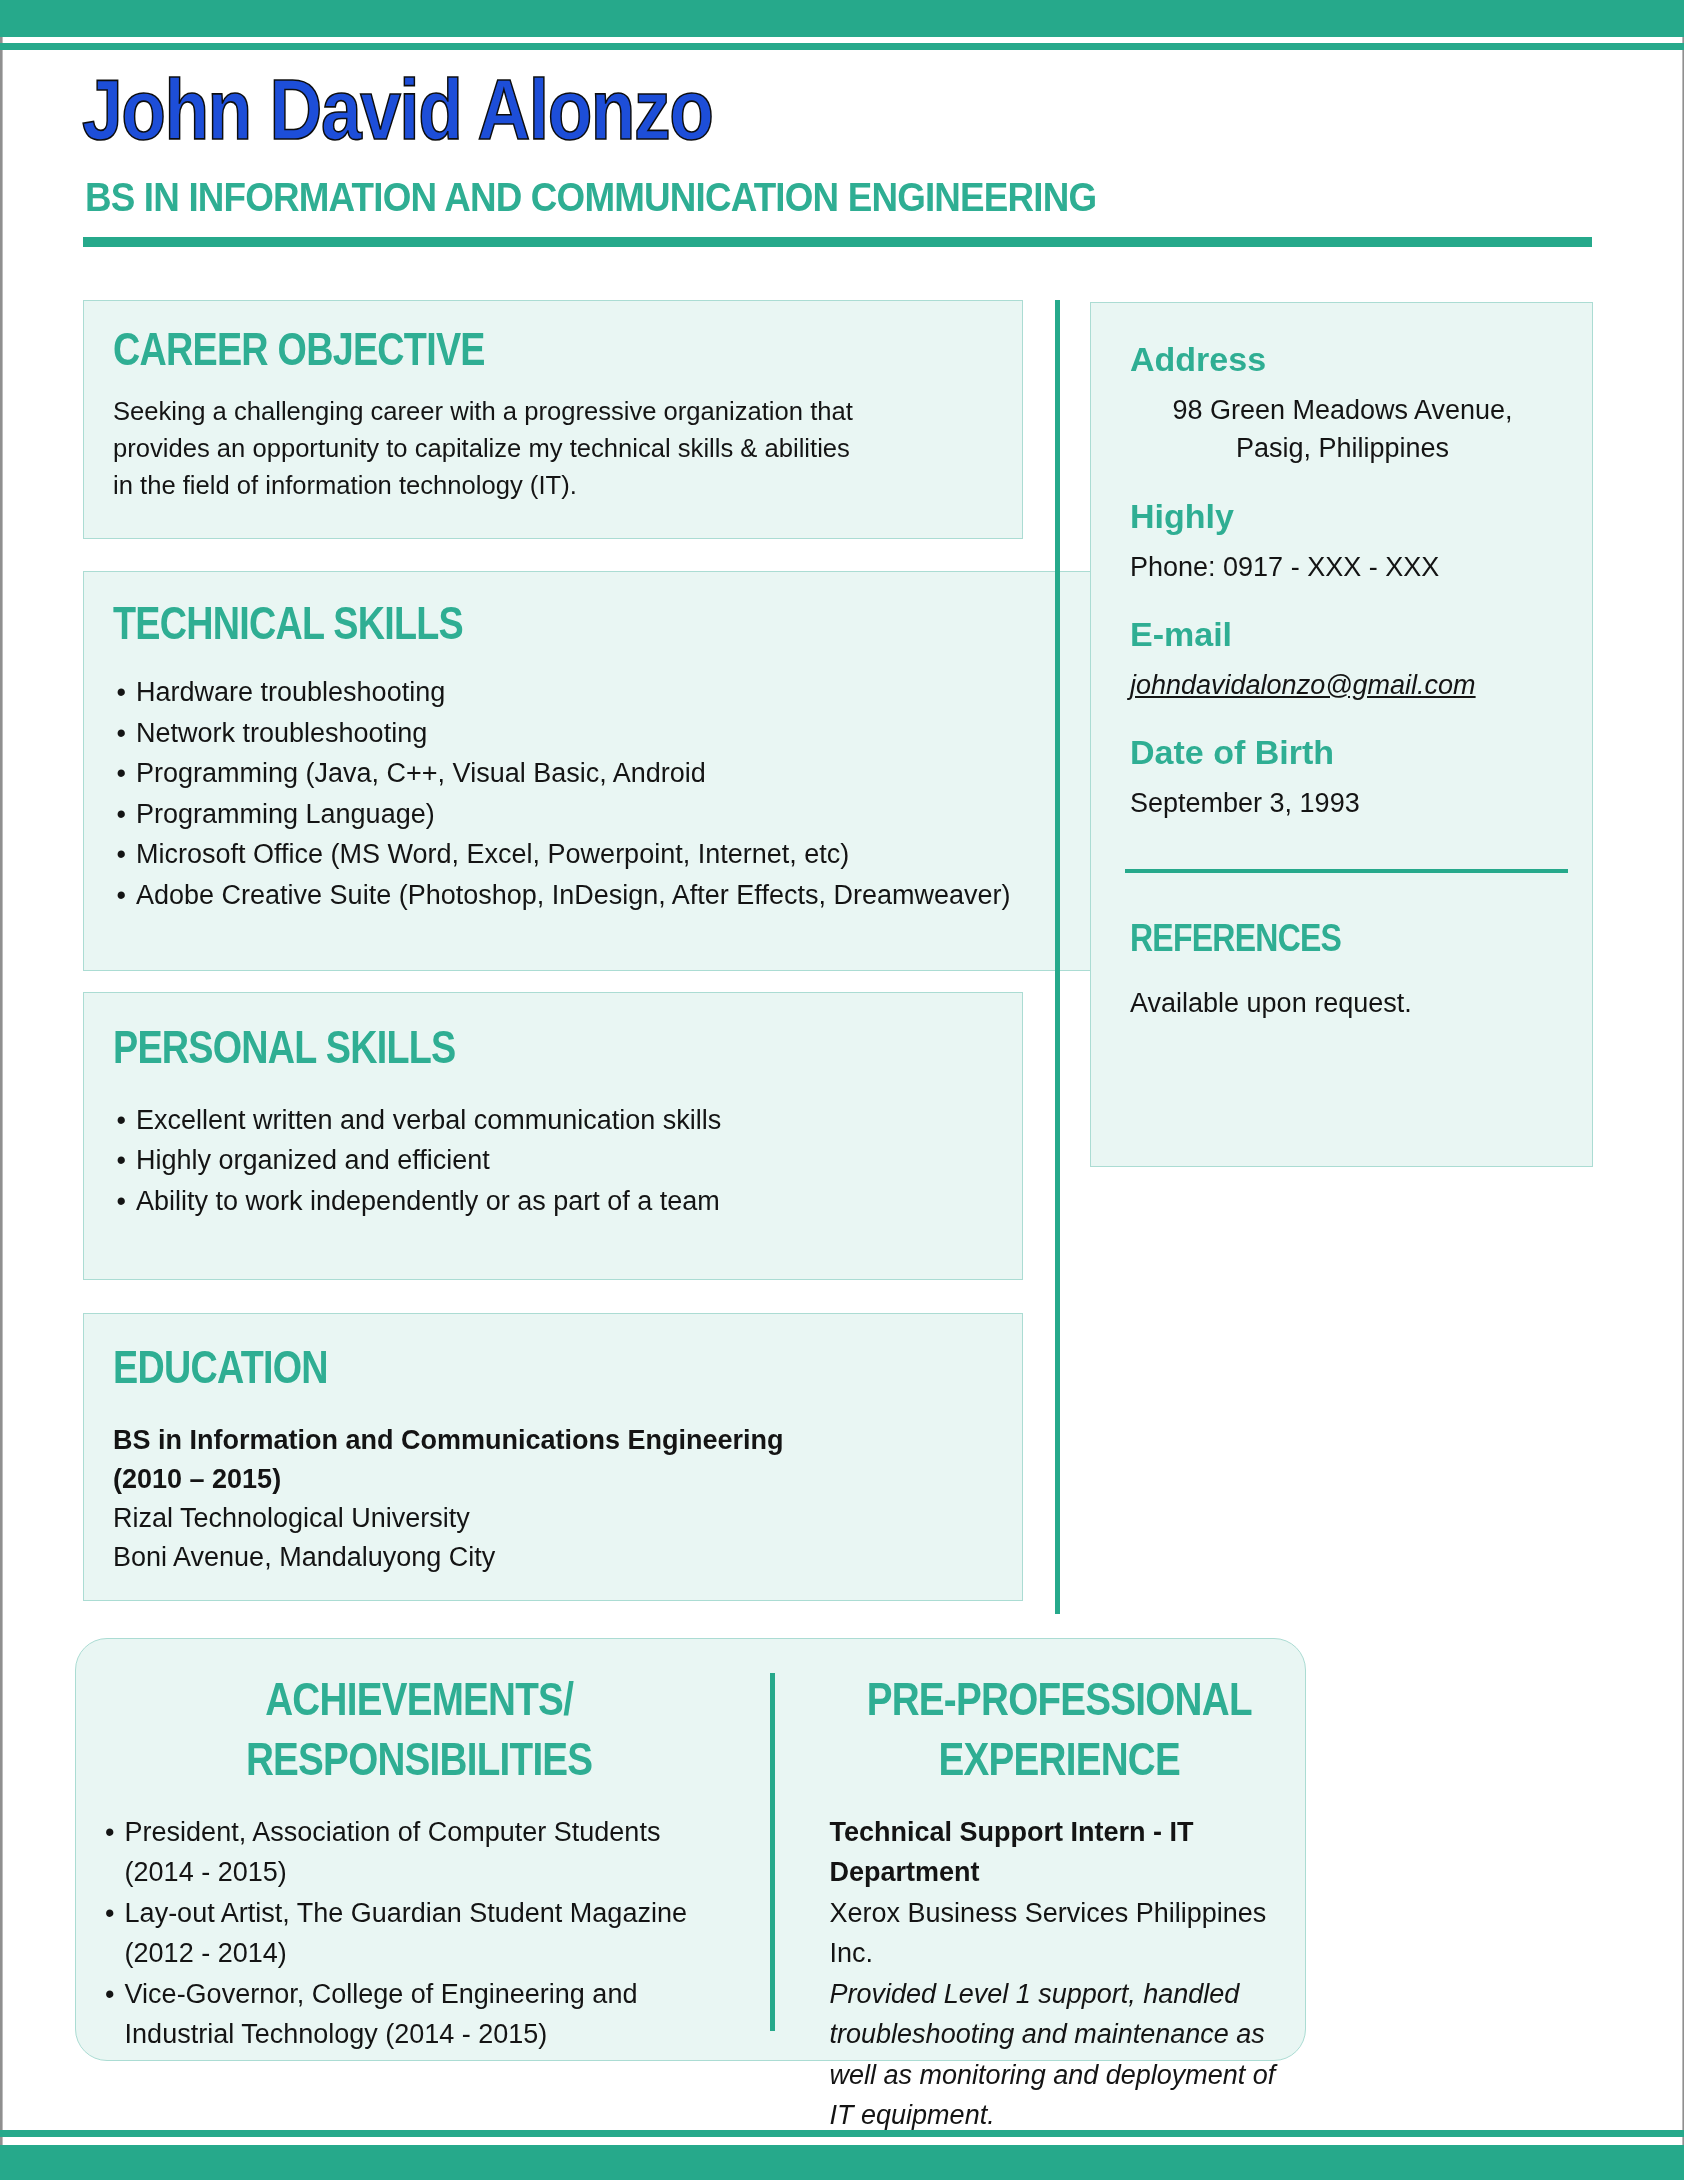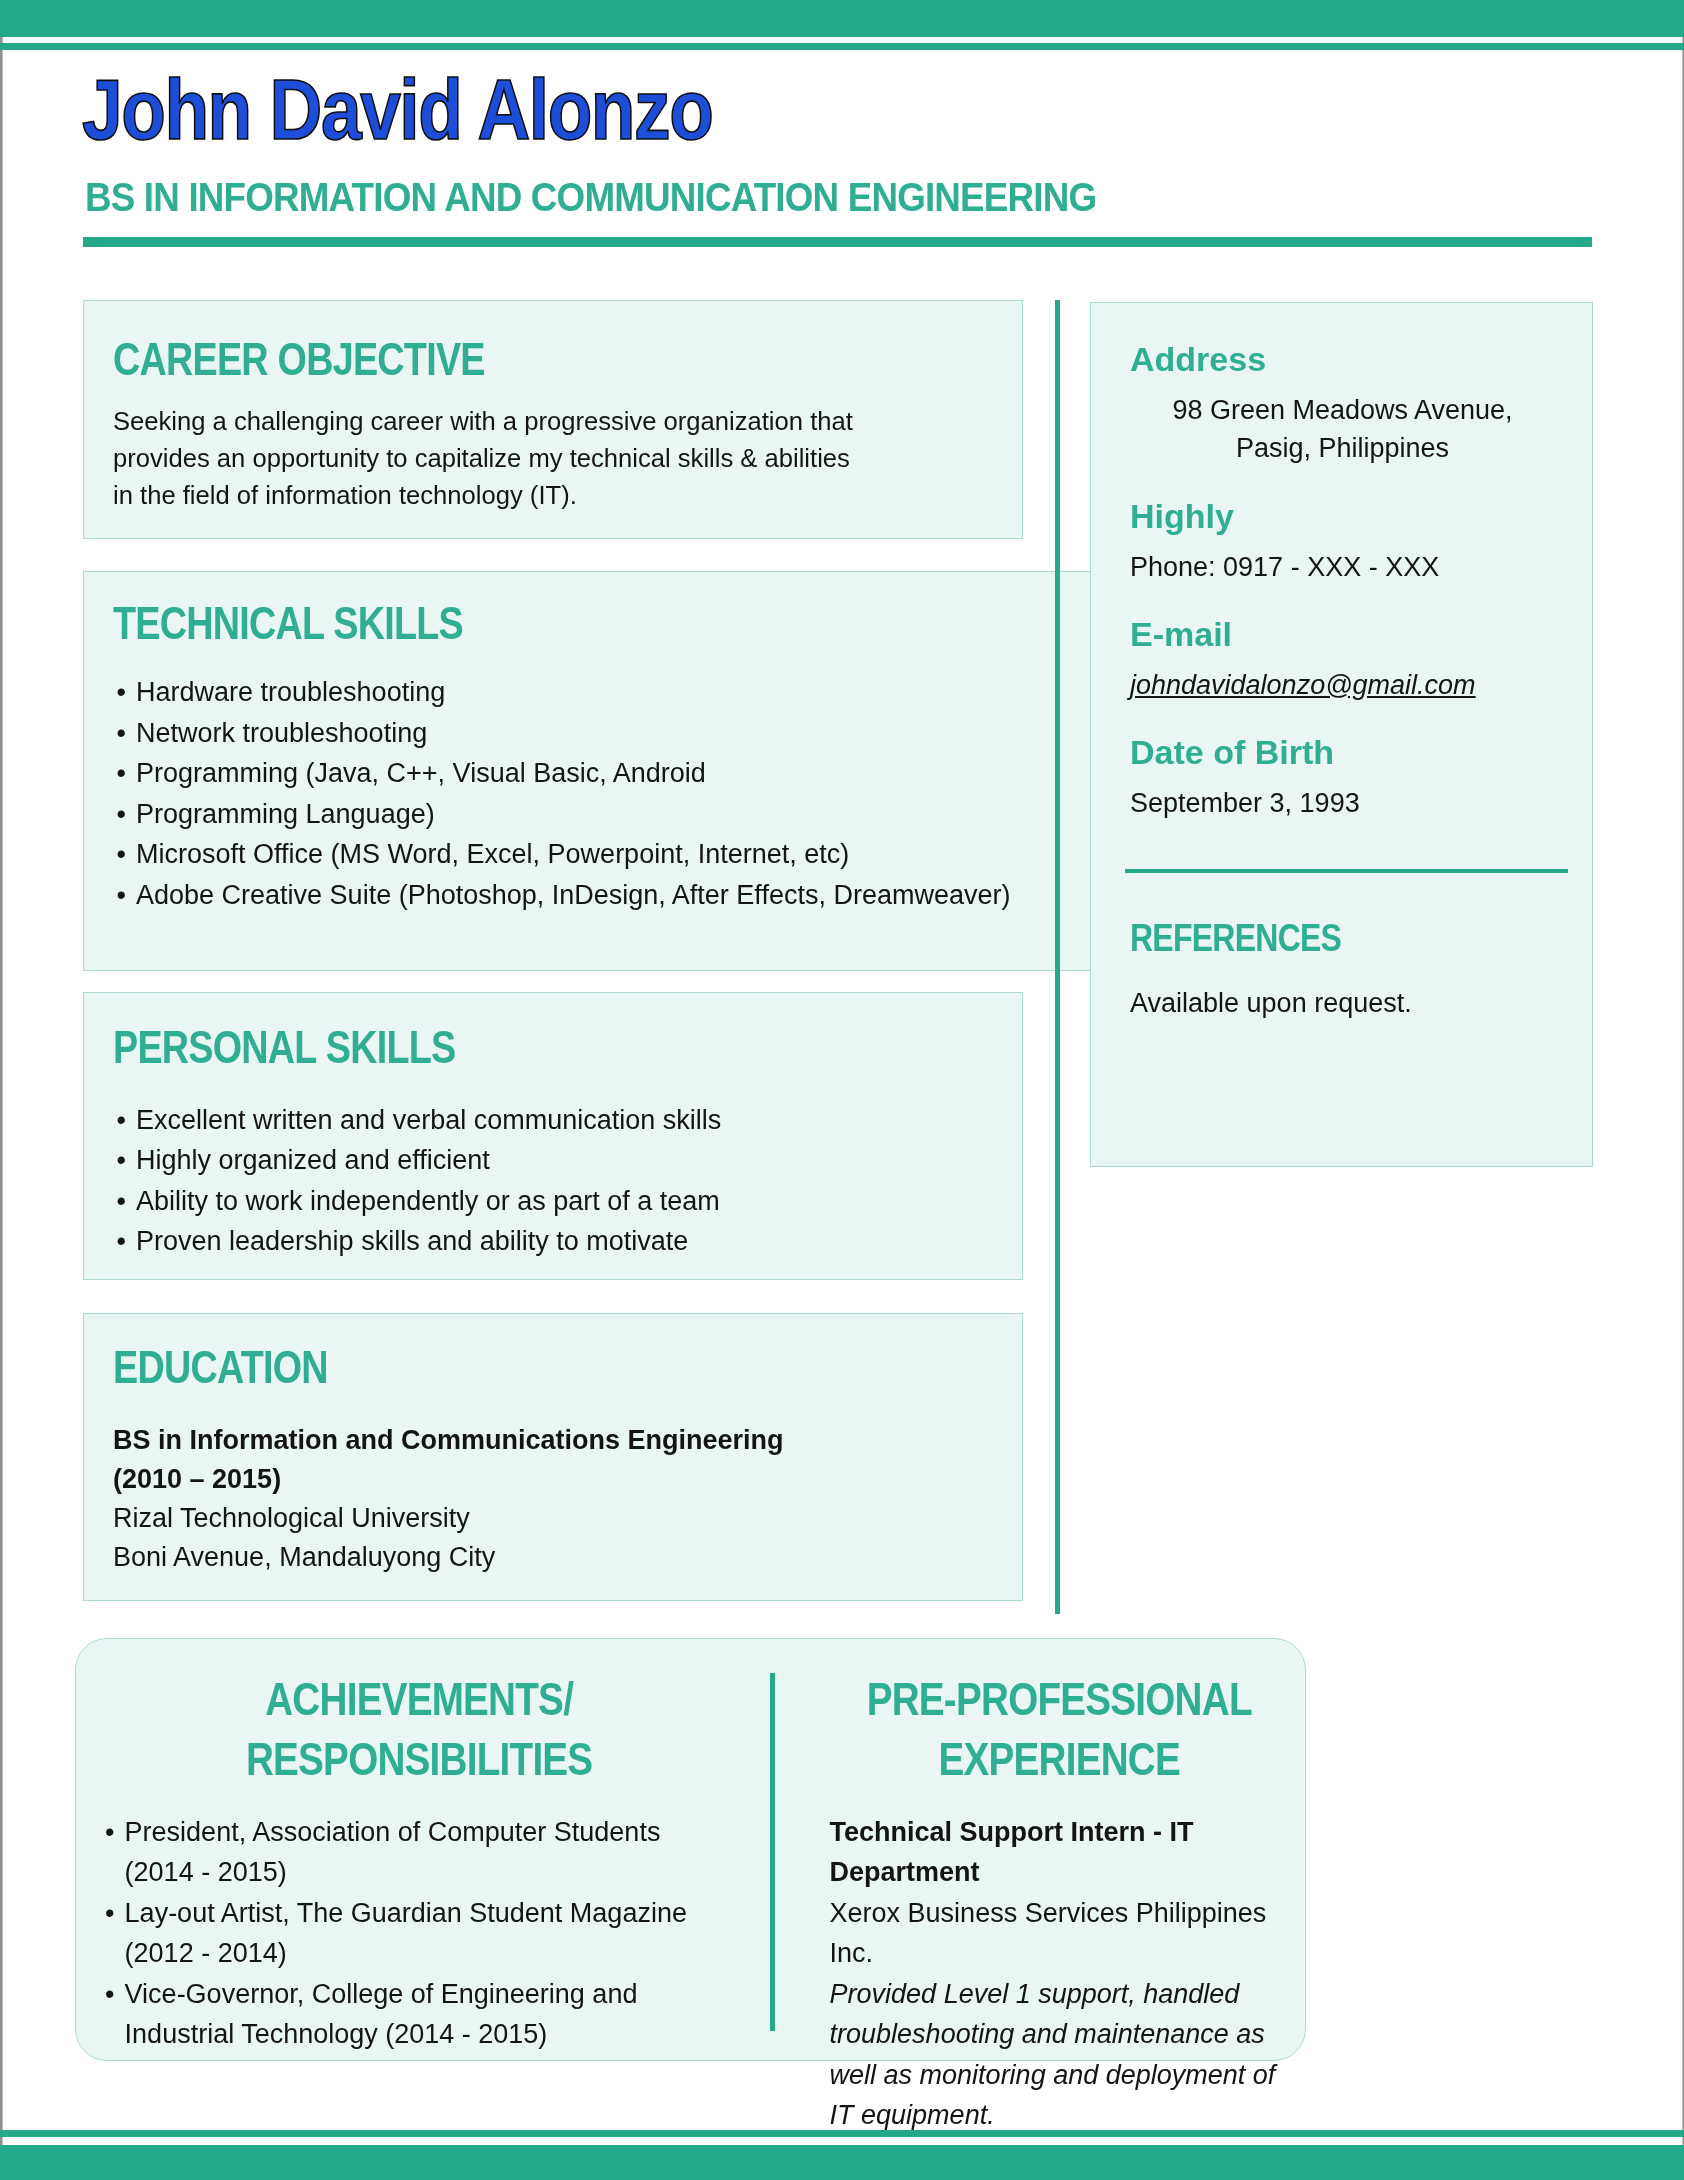--- a/index.html
+++ b/index.html
@@ -51,21 +51,21 @@
   .body-text{ font-size:27px; line-height:1.44; color:#141414; }
   .pre{ white-space:pre-line; }
 
   ul.blist{ list-style:none; }
   ul.blist li{
     position:relative; padding-left:23px; font-size:27px; line-height:1.5; color:#141414;
   }
   ul.blist li::before{ content:"\2022"; position:absolute; left:3.4px; top:0; }
 
   
-  .career-box    { left:83px; top:300px;  width:940px; height:239px; padding:31px 22px 0 29px; }
+  .career-box    { left:83px; top:300px;  width:940px; height:239px; padding:21px 22px 0 29px; }
   .career-box .sec-title{ margin-bottom:17px; }
   .career-box .body-text{ font-size:25.6px; }
 
   .tech-box      { left:83px; top:571px;  width:1128px; height:400px; padding:24px 22px 0 29px; }
   .tech-box .sec-title{ margin-bottom:22px; }
 
   .personal-box  { left:83px; top:992px; width:940px; height:288px; padding:27px 22px 0 29px; }
   .personal-box .sec-title{ margin-bottom:25.6px; }
 
   .education-box { left:83px; top:1313px; width:940px; height:288px; padding:25.6px 22px 0 29px; }
@@ -138,21 +138,20 @@
   </section>
 
   <section class="box personal-box">
     <div class="sec-title">
       <span class="squish">PERSONAL SKILLS</span>
     </div>
     <ul class="blist">
       <li>Excellent written and verbal communication skills</li>
       <li>Highly organized and efficient</li>
       <li>Ability to work independently or as part of a team</li>
-      <li>Proven leadership skills and ability to motivate</li>
     </ul>
   </section>
 
   <section class="box education-box">
     <div class="sec-title">
       <span class="squish">EDUCATION</span>
     </div>
     <div class="edu-line bold">BS in Information and Communications Engineering</div>
     <div class="edu-line bold">(2010 – 2015)</div>
     <div class="edu-line">Rizal Technological University</div>

